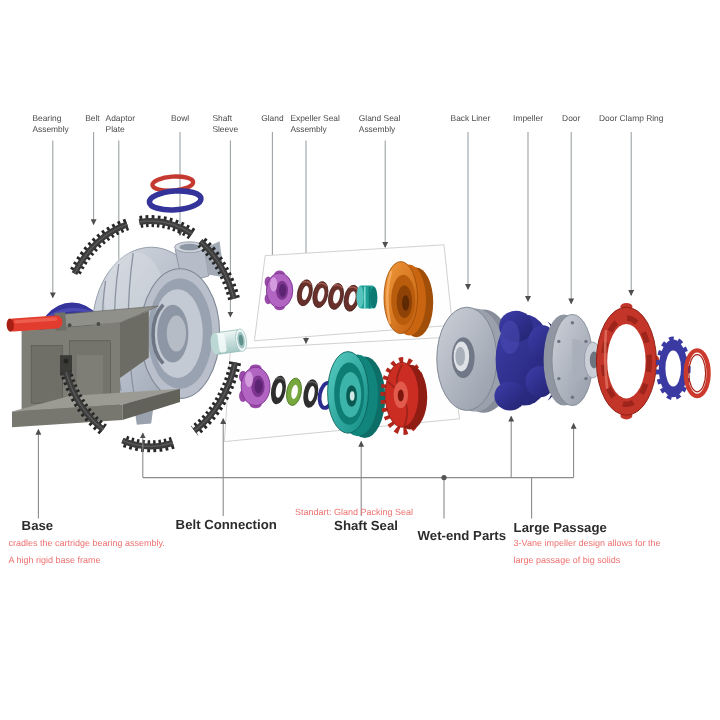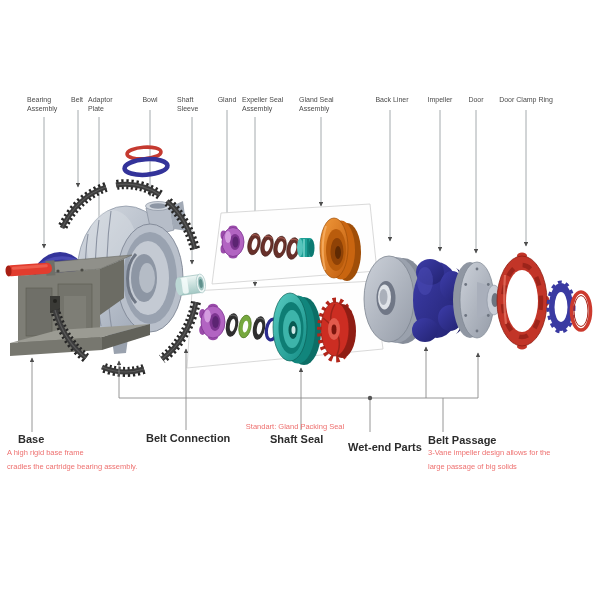--- a/index.html
+++ b/index.html
@@ -353,34 +353,34 @@
   <div class="lbl" style="left:212px;top:96px;width:30px;text-align:center;">Gland</div>
   <div class="lbl" style="left:242px;top:96px;width:52px;">Expeller Seal Assembly</div>
   <div class="lbl" style="left:299px;top:96px;width:46px;">Gland Seal Assembly</div>
   <div class="lbl nowrap" style="left:372px;top:96px;width:40px;text-align:center;">Back Liner</div>
   <div class="lbl nowrap" style="left:420px;top:96px;width:40px;text-align:center;">Impeller</div>
   <div class="lbl nowrap" style="left:456px;top:96px;width:40px;text-align:center;">Door</div>
   <div class="lbl nowrap" style="left:492px;top:96px;width:68px;text-align:center;">Door Clamp Ring</div>
 
   <div class="callout-title" style="left:18px;top:434px;width:50px;">Base</div>
   <div class="callout-desc" style="left:7px;top:446px;width:180px;">
+    <div>cradles the cartridge bearing assembly.</div>
     <div>A high rigid base frame</div>
-    <div>cradles the cartridge bearing assembly.</div>
   </div>
 
-  <div class="callout-title nowrap" style="left:146px;top:433px;width:85px;text-align:left;">Belt Connection</div>
-
-  <div class="callout-title nowrap" style="left:270px;top:434px;width:70px;text-align:left;">Shaft Seal</div>
+  <div class="callout-title nowrap" style="left:146px;top:433px;width:85px;text-align:center;">Belt Connection</div>
+
+  <div class="callout-title nowrap" style="left:270px;top:434px;width:70px;text-align:center;">Shaft Seal</div>
   <div class="callout-desc nowrap" style="left:235px;top:420px;width:120px;text-align:center;">
     <div>Standart: Gland Packing Seal</div>
   </div>
 
   <div class="callout-title nowrap" style="left:348px;top:442px;width:70px;">Wet-end Parts</div>
   <div class="callout-desc" style="left:349px;top:446px;width:110px;">
   </div>
 
-  <div class="callout-title nowrap" style="left:428px;top:435px;width:75px;">Belt Passage</div>
+  <div class="callout-title nowrap" style="left:428px;top:435px;width:75px;">Large Passage</div>
   <div class="callout-desc" style="left:428px;top:446px;width:135px;">
     <div class="nowrap">3-Vane impeller design allows for the</div>
     <div class="nowrap">large passage of big solids</div>
   </div>
 
 </div>
 
 </body></html>

